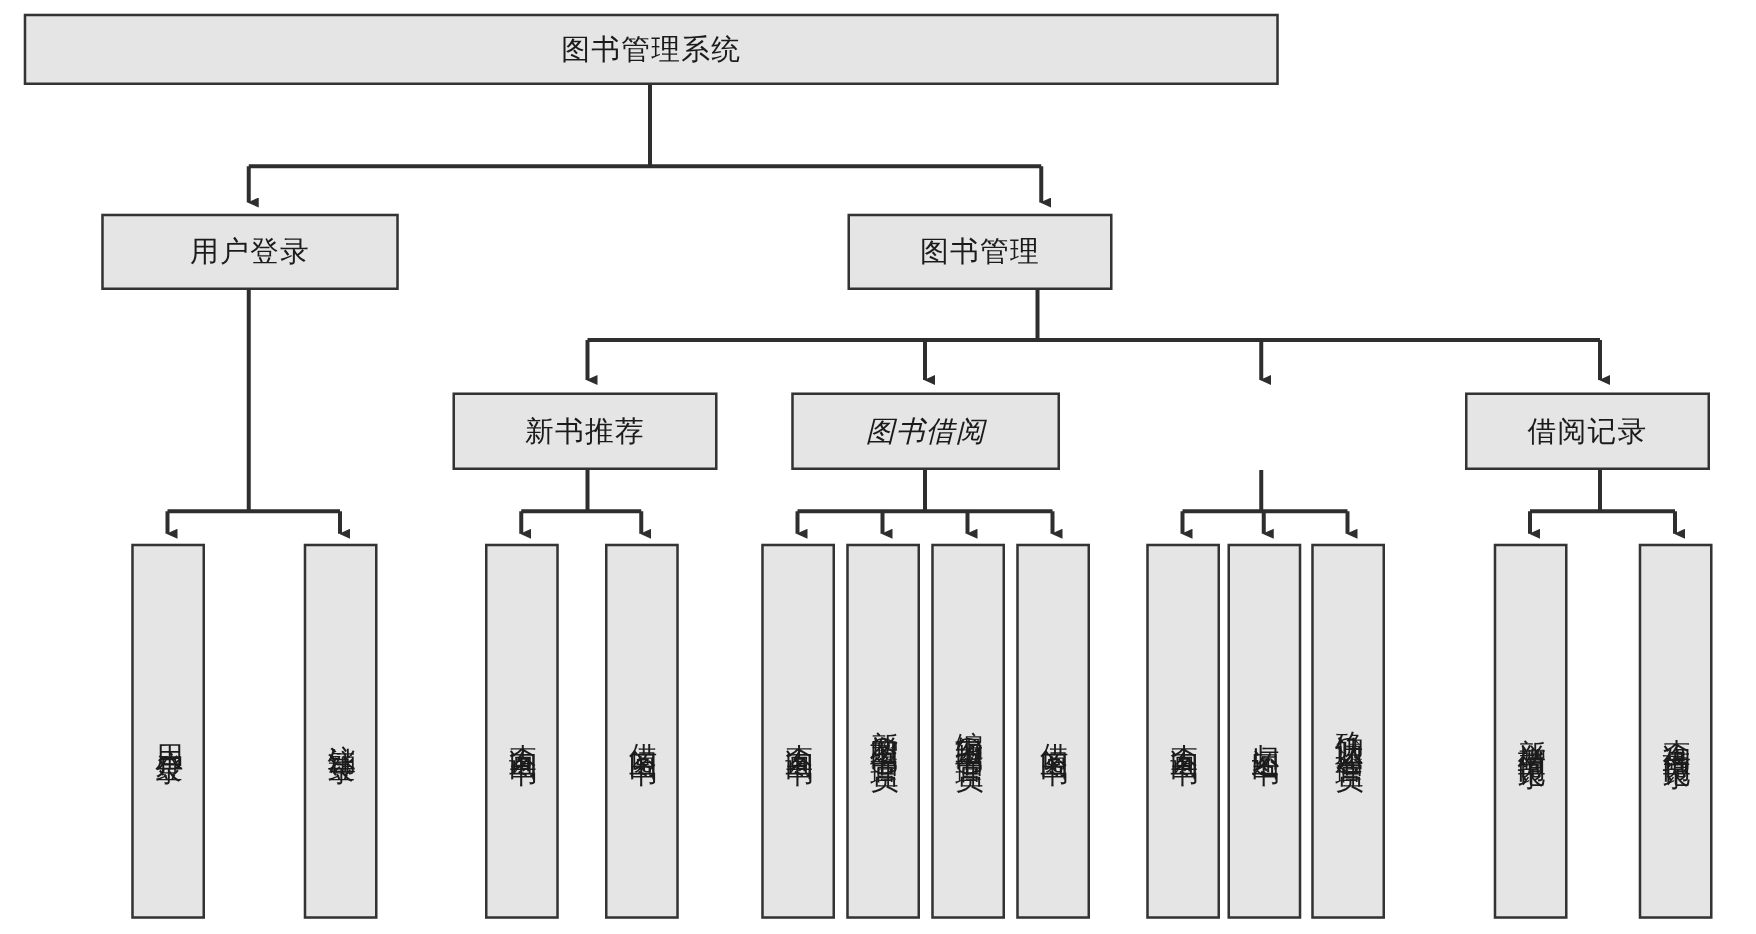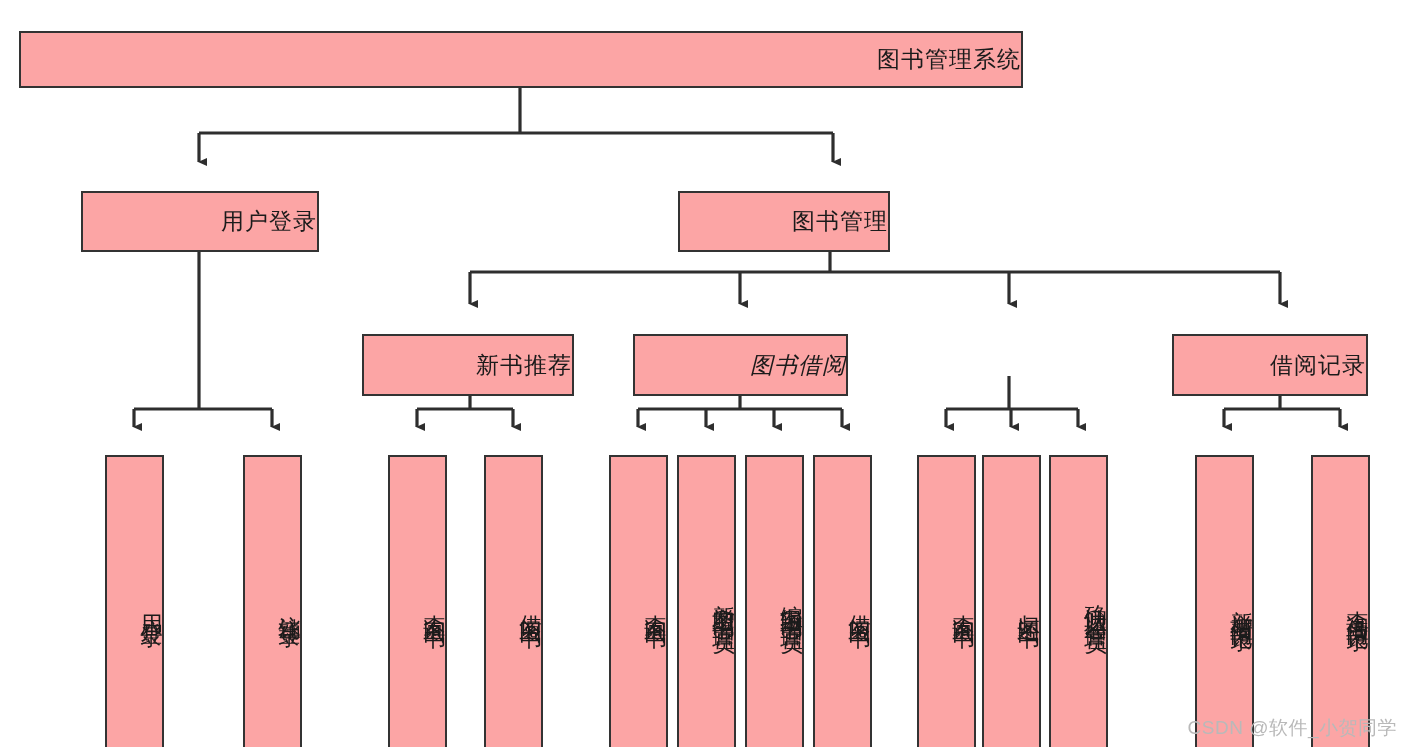--- a/index.html
+++ b/index.html
@@ -23,27 +23,26 @@
     left: 0;
     top: 0;
     width: 1405px;
     height: 747px;
     pointer-events: none;
   }
   .node {
     position: absolute;
     box-sizing: border-box;
     border: 2.6px solid #333333;
-    background: #fca5a5;
+    background: #e5e5e5;
     display: flex;
     align-items: center;
-    justify-content: flex-end;
+    justify-content: center;
     color: #1b1b1b;
     z-index: 2;
-    margin-top: 20px;
   }
   .node.h-node {
     font-size: 23px;
     letter-spacing: 1px;
   }
   .node.v-node {
     font-size: 22.5px;
   }
   .vtext {
     writing-mode: vertical-rl;
@@ -181,15 +180,14 @@
     <span class="vtext">确认归还（管理员）</span>
   </div>
 
   <div class="node v-node" style="left:1195px; top:435px; width:59px; height:300px;">
     <span class="vtext">新增借阅记录</span>
   </div>
   <div class="node v-node" style="left:1311px; top:435px; width:59px; height:300px;">
     <span class="vtext">查询借阅记录</span>
   </div>
 
-  <div id="watermark">CSDN @软件_小贺同学</div>
 
 </div>
 
 </body></html>

